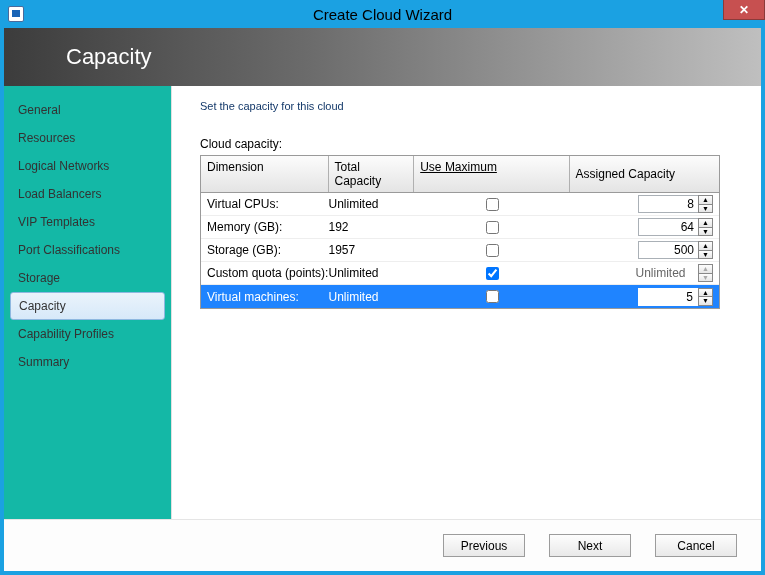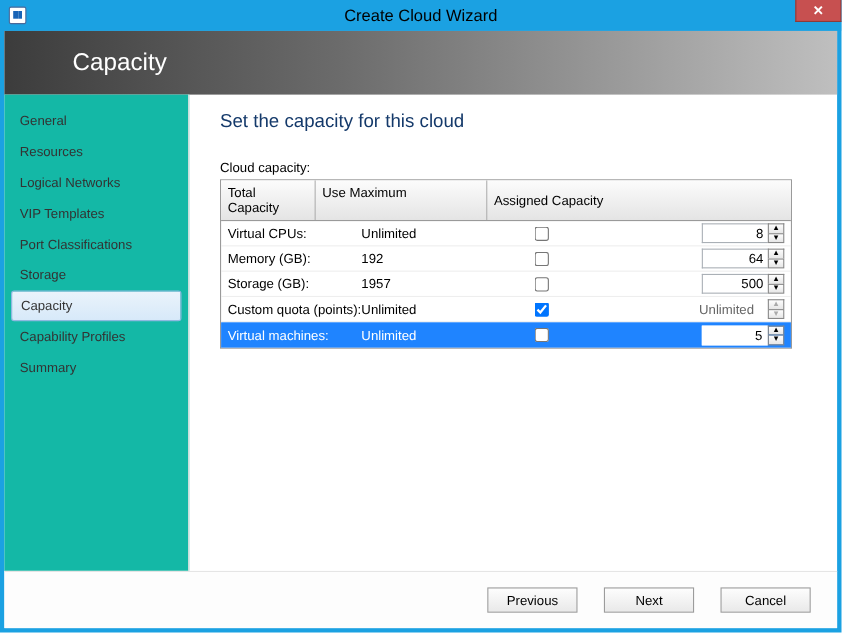--- a/index.html
+++ b/index.html
@@ -107,21 +107,21 @@
   }
   .content {
     flex:1;
     padding:14px 26px 0 28px;
     min-height:0;
     display:flex;
     flex-direction:column;
   }
   .content h2 {
     color:#14396a;
-    font-size:17px;
+    font-size:11px;
     font-weight:400;
     margin:0 0 25px 0;
   }
   .section-label {
     font-size:12px;
     margin-bottom:4px;
   }
   .grid {
     width:520px;
     border:1px solid #9a9a9a;
@@ -147,21 +147,21 @@
   .grid-row:last-child { border-bottom:none; }
   .grid-row.selected {
     background:#1f84ff;
     color:#fff;
   }
   .grid-row.selected .cell-input input {
     border:1px solid #fff;
   }
   .c-dim { width:128px; padding-left:6px;}
   .c-tot { width:86px; }
-  .c-use { width:156px; display:flex; justify-content:center; }
+  .c-use { width:156px; display:flex; justify-content:center;text-decoration:underline; }
   .c-ass { width:150px; display:flex; justify-content:flex-end; align-items:center; padding-right:6px; gap:0;}
   .chk {
     width:13px; height:13px;
   }
   .spin-wrap {
     display:flex;
     align-items:center;
   }
   .spin-input {
     width:60px;
@@ -237,34 +237,36 @@
   <div class="banner">
     <span>Capacity</span>
   </div>
 
   <div class="main-body">
 
     <div class="sidebar" id="sidebar">
         <div class="side-item">General</div>
         <div class="side-item">Resources</div>
         <div class="side-item">Logical Networks</div>
+        <div class="side-item">Load Balancers</div>
         <div class="side-item">VIP Templates</div>
         <div class="side-item">Port Classifications</div>
         <div class="side-item">Storage</div>
         <div class="side-item selected">Capacity</div>
         <div class="side-item">Capability Profiles</div>
         <div class="side-item">Summary</div>
       </div>
 
     <div class="content">
       <h2>Set the capacity for this cloud</h2>
       <div class="section-label">Cloud capacity:</div>
 
       <div class="grid">
         <div class="grid-header">
+          <div class="cell c-dim">Dimension</div>
           <div class="cell c-tot">Total Capacity</div>
           <div class="cell c-use" style="justify-content:flex-start;">Use Maximum</div>
           <div class="cell c-ass" style="justify-content:flex-start;">Assigned Capacity</div>
         </div>
         <div id="grid-rows">
             <div class="grid-row">
               <div class="c-dim">Virtual CPUs:</div>
               <div class="c-tot">Unlimited</div>
               <div class="c-use">
                 <input type="checkbox" class="chk" style="">

